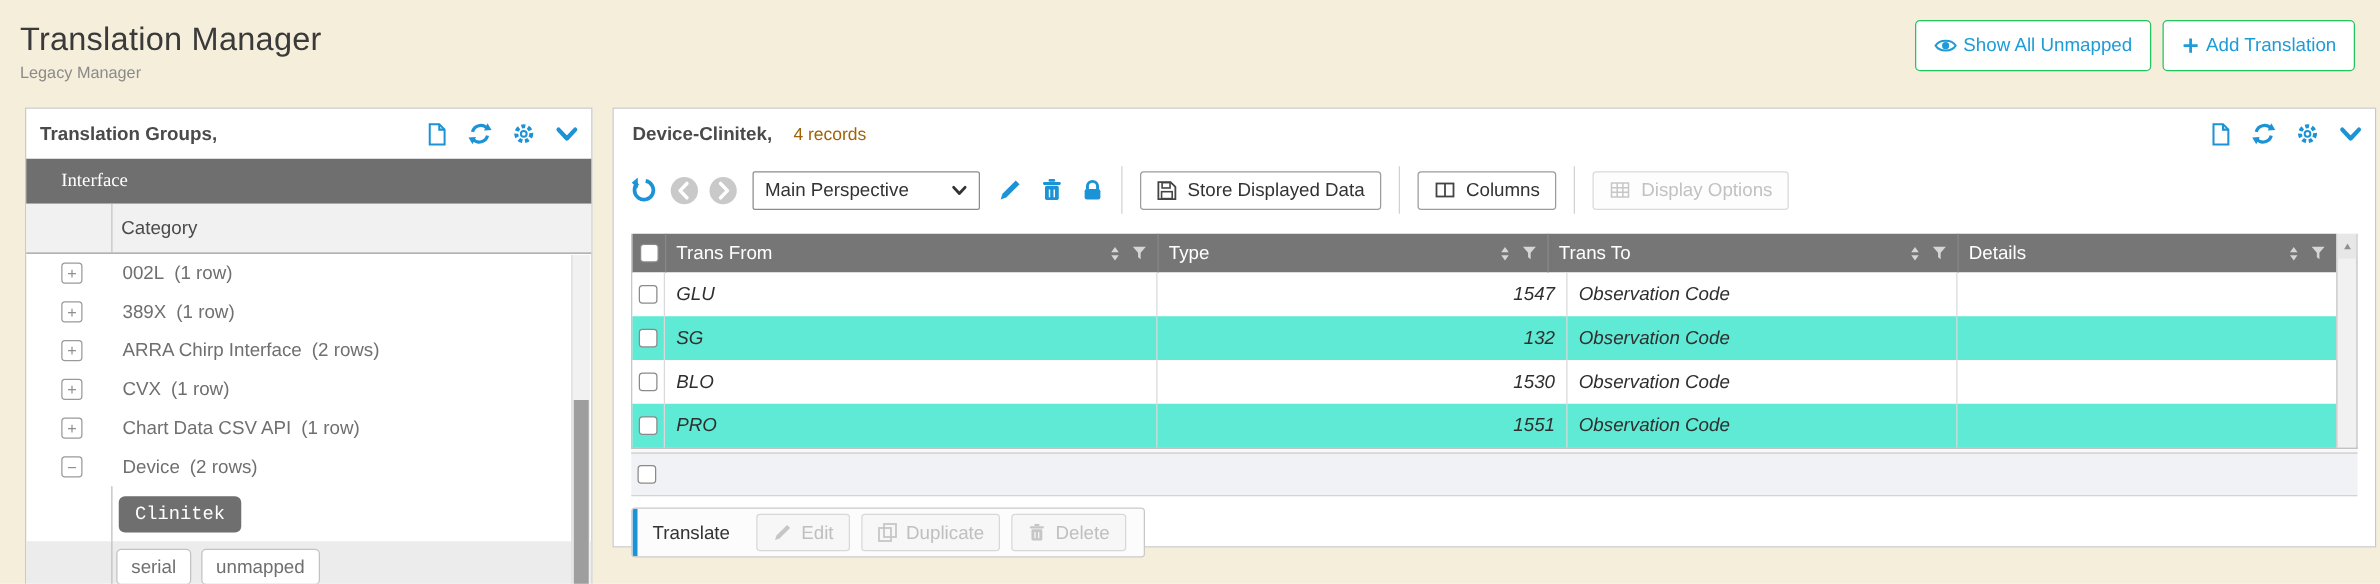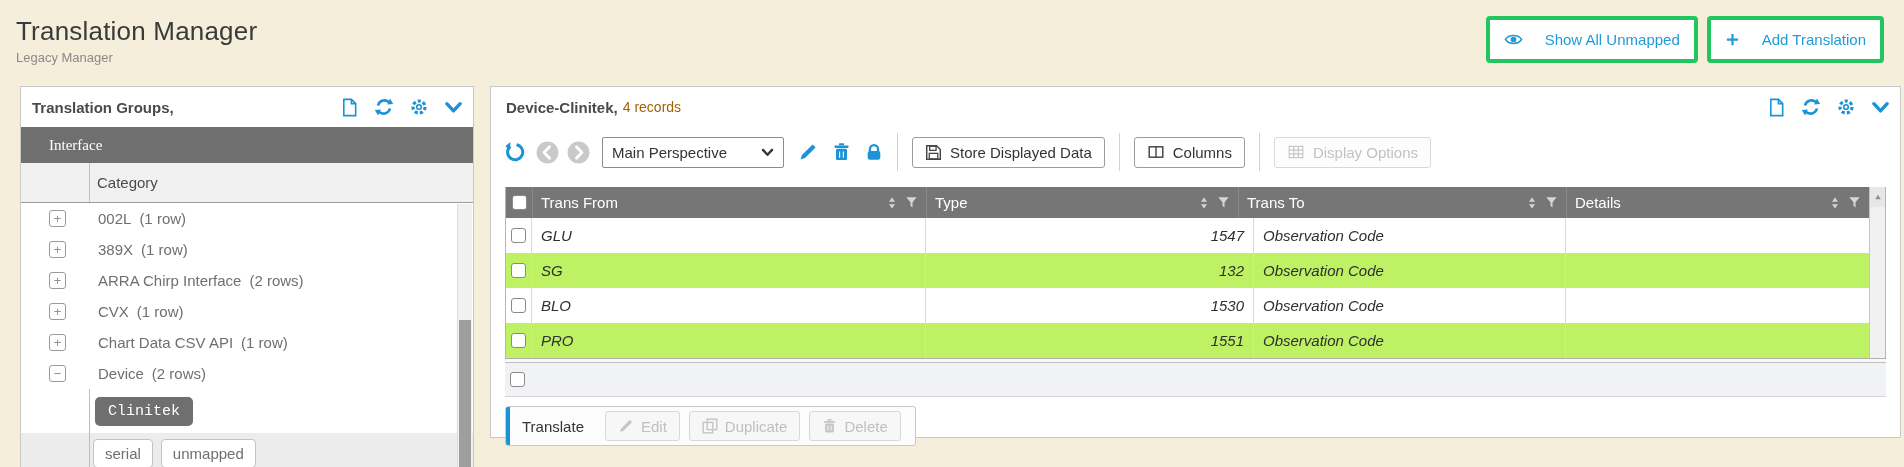--- a/index.html
+++ b/index.html
@@ -9,31 +9,31 @@
     background:#f5eedb; color:#3c3c3c; position:relative; font-size:15px;
   }
   svg.ic { display:block; }
 
   
   .page-head { padding:16px 0 0 16px; }
   .page-title { font-size:26px; font-weight:500; color:#3a3a3a; letter-spacing:.2px; }
   .page-sub { font-size:13px; color:#8a8a8a; margin-top:3px; }
   .top-actions { position:absolute; top:16px; right:20px; display:flex; gap:9px; }
   .btn-top {
-    display:flex; align-items:center; gap:22px; background:#fff;
-    border:4px solid #22c55e; border-radius:4px; color:#1e9cd7;
+    display:flex; align-items:center; gap:5px; background:#fff;
+    border:1px solid #22c55e; border-radius:4px; color:#1e9cd7;
     font-size:15px; padding:10px 14px; cursor:pointer; font-family:inherit;
   }
 
   
   .panel { position:absolute; top:86px; background:#fff; border:1px solid #c9c9c9; }
   .groups-panel { left:20px; width:454px; height:410px; }
   .records-panel { left:490px; width:1411px; height:352px; }
 
-  .panel-hd { display:flex; align-items:center; padding:0 10px 0 11px; height:40px; }
+  .panel-hd { display:flex; align-items:center; padding:0 10px 0 11px; height:40px;gap:12px; }
   .panel-hd .ttl { font-weight:bold; font-size:15px; color:#4a4a4a; }
   .panel-hd .cnt { font-size:14px; color:#a16207; margin-left:5px; }
   .hd-icons { margin-left:auto; display:flex; align-items:center; gap:15px; }
   .hd-icons .icbtn { color:#1b93d6; cursor:pointer; }
 
   
   .interface-bar { background:#6f6f6f; color:#fff; height:36px; display:flex; align-items:center; padding-left:28px; font-size:15px;font-family:Liberation Serif, serif; }
   .category-row { background:#f1f1f1; height:40px; display:flex; align-items:center; border-bottom:1px solid #9d9d9d; position:relative; color:#4a4a4a; }
   .category-row .cat-div { position:absolute; left:68px; top:0; bottom:0; border-left:1px solid #c3c3c3; }
   .category-row .cat-label { margin-left:76px; }
@@ -74,21 +74,21 @@
   
   .tablewrap { display:flex; border:1px solid #b5b5b5; border-top:none; margin-top:12px; }
   .tmain { flex:1; }
   .thead { background:#767676; color:#fff; height:31px; display:flex; align-items:center; }
   .th { display:flex; align-items:center; height:100%; padding:0 8px; border-left:1px solid #888; cursor:pointer; }
   .th .lbl { flex:1; }
   .th-cb { width:26px; border-left:none; display:flex; align-items:center; justify-content:center; height:100%; }
   .col-tf { width:394px; } .col-tt { width:328px; } .col-ty { width:312px; } .col-dt { flex:1; }
   .sortf { display:flex; align-items:center; gap:7px; margin-left:6px; color:#d6d6d6; }
   .trow { display:flex; align-items:center; height:35px; background:#fff; }
-  .trow.alt { background:#bef264; }
+  .trow.alt { background:#5eead4; }
   .td { height:100%; display:flex; align-items:center; padding:0 9px; border-right:1px solid #d9d9d9; color:#2f2f2f;font-style:italic; }
   .td.num { justify-content:flex-end; }
   .td-cb { width:26px; display:flex; align-items:center; justify-content:center; height:100%; border-right:1px solid #d9d9d9; }
   .td.col-dt { border-right:none; }
   .vlane { width:16px; background:#f1f1f1; border-left:1px solid #c6c6c6; position:relative; }
   .vlane .upbtn { height:20px; background:#e7e7e7; display:flex; align-items:center; justify-content:center; color:#8f8f8f; cursor:pointer; }
   .cb { width:15px; height:15px; border:1px solid #8a8a8a; border-radius:3px; background:#fff; display:inline-block; cursor:pointer; }
   .table-gap { height:5px; background:#f8f8f8; border-top:1px solid #b0b0b0; border-bottom:1px solid #c0c0c0; margin-top:-1px; }
   .footer-row { height:34px; background:#f1f2f6; display:flex; align-items:center; padding-left:5px; border-bottom:1px solid #d4d4d4; }
 

